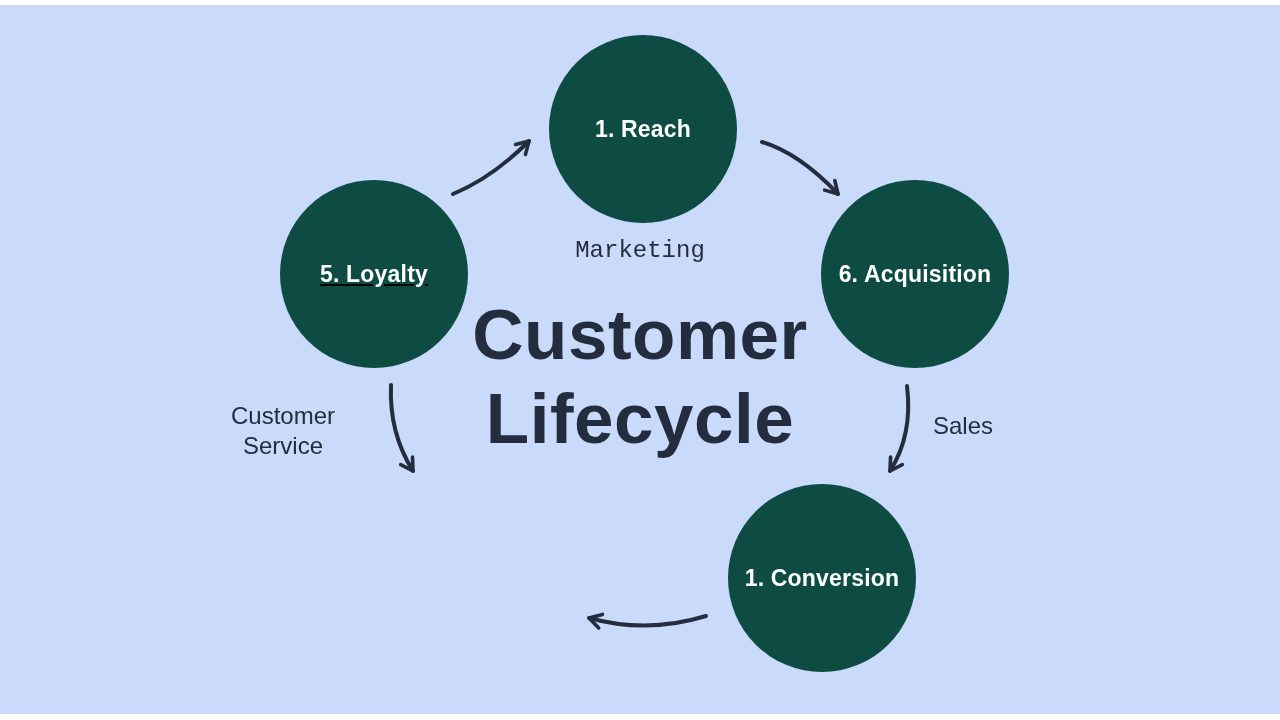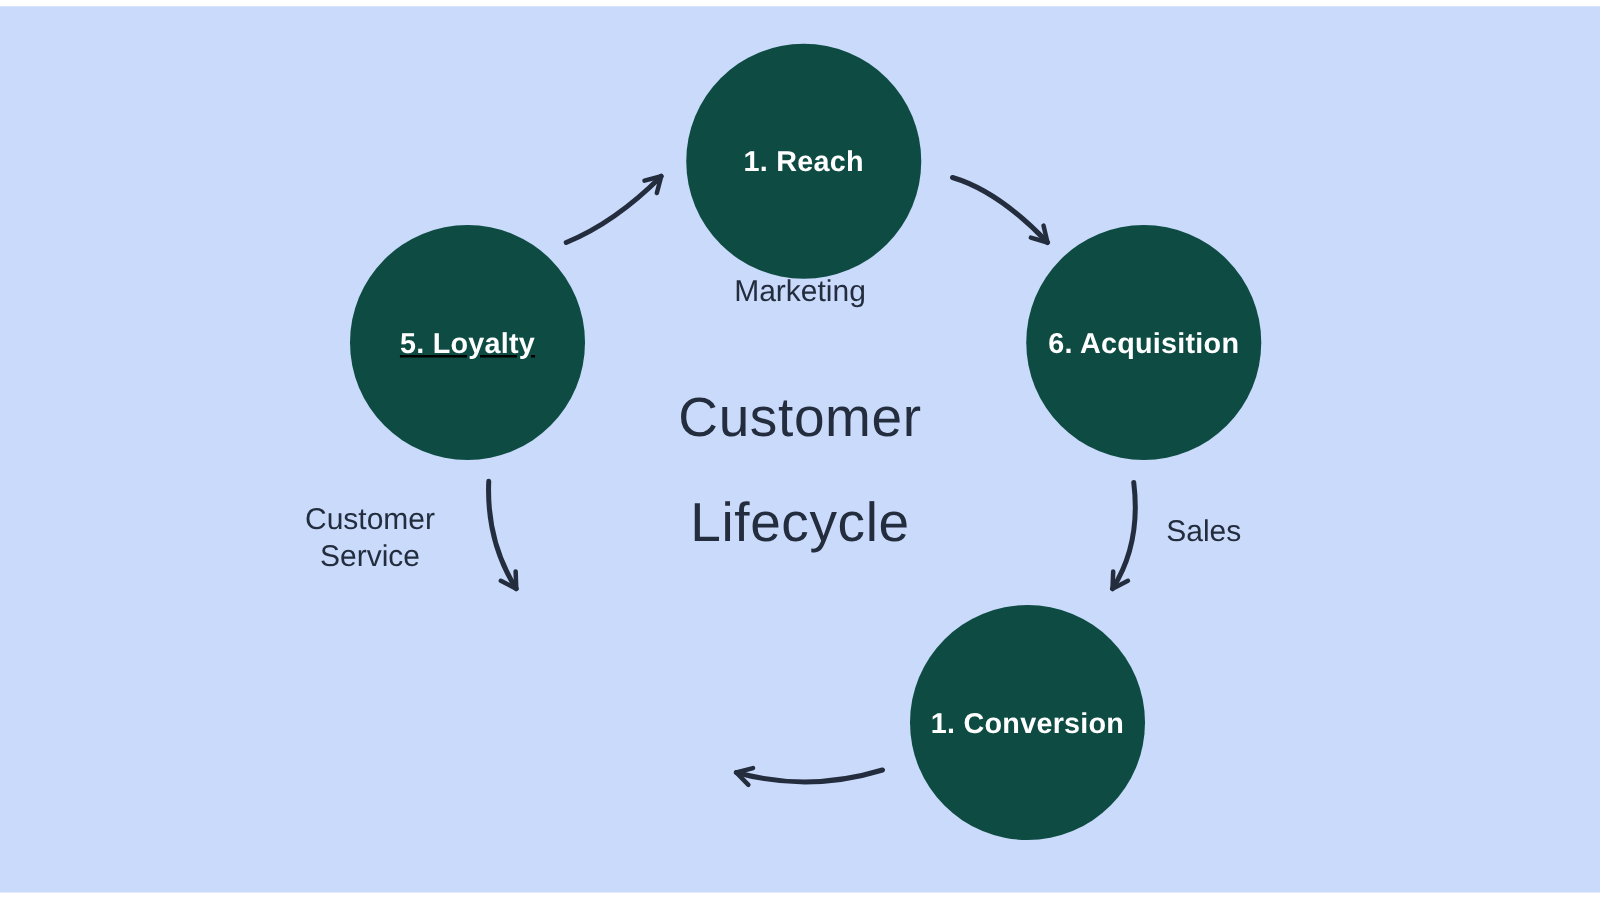--- a/index.html
+++ b/index.html
@@ -43,35 +43,35 @@
   .stage-conversion  { left: 728px; top: 479px; }
   .stage-retention   { left: 369px; top: 479px; }
   .stage-loyalty     { left: 280px; top: 175px; text-decoration: underline; }
 
   .title {
     position: absolute;
     left: 390px; top: 288px;
     width: 500px;
     text-align: center;
     color: var(--ink);
-    font-size: 44px;
-    font-weight: normal;
+    font-size: 71px;
+    font-weight: bold;
     line-height: 84px;
     letter-spacing: 0.5px;
   }
   .annotation {
     position: absolute;
     color: var(--ink);
     font-size: 24px;
     text-align: center;
     line-height: 30px;
   }
-  .annotation-marketing        { left: 540px; top: 214px; width: 200px; }
+  .annotation-marketing        { left: 540px; top: 231px; width: 200px; font-family: Liberation Mono, monospace; }
   .annotation-sales            { left: 903px; top: 406px; width: 120px; }
-  .annotation-customer-service { left: 231px; top: 396px; width: 130px; }
+  .annotation-customer-service { left: 218px; top: 396px; width: 130px; }
 
   svg.arrows {
     position: absolute;
     left: 0; top: 0;
     width: 1280px; height: 720px;
     pointer-events: none;
   }
   .arrow {
     fill: none;
     stroke: var(--ink);

